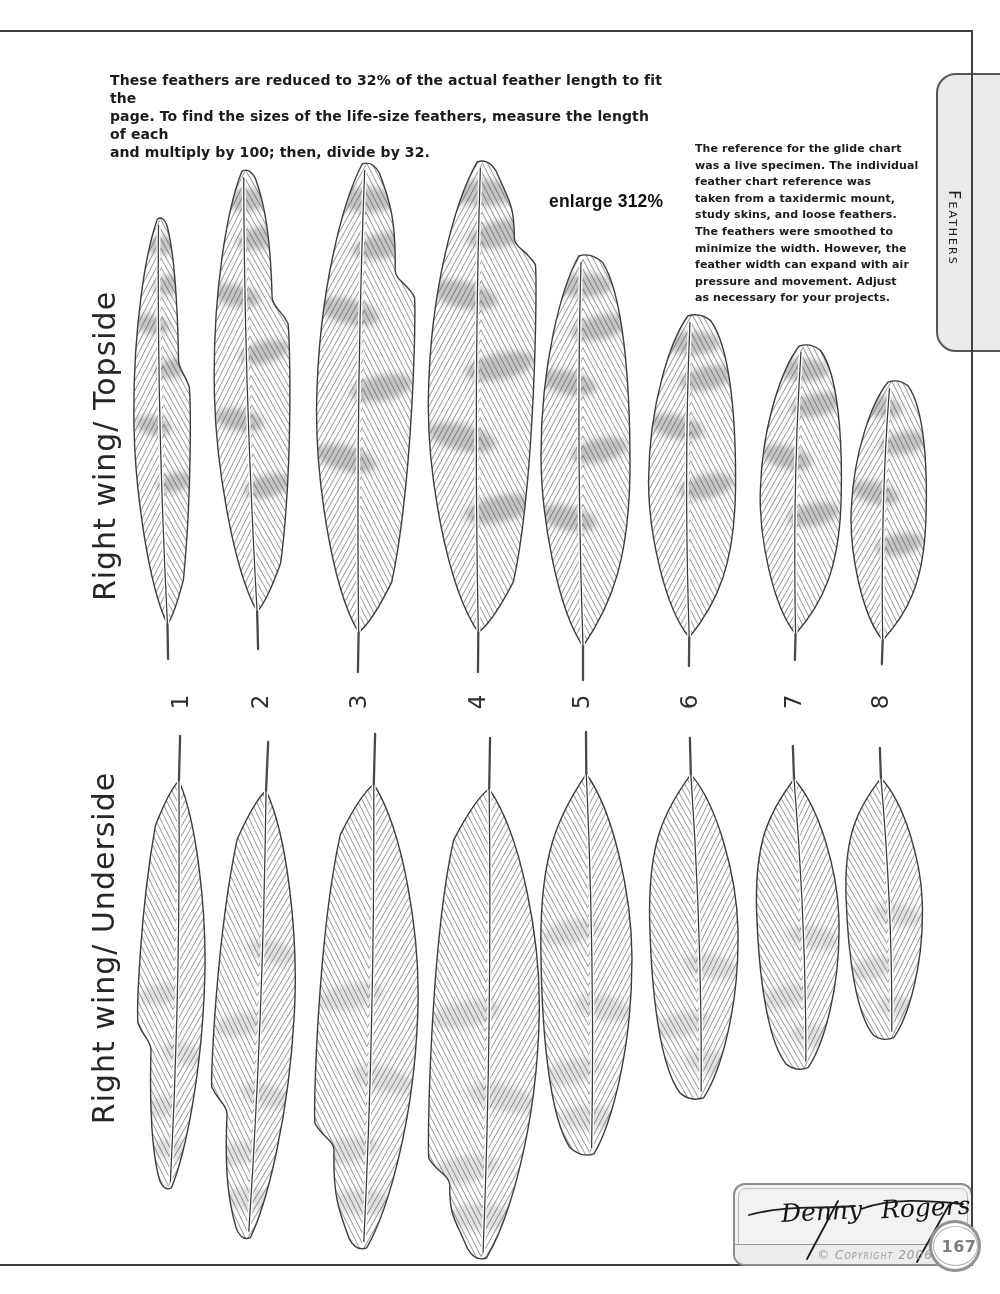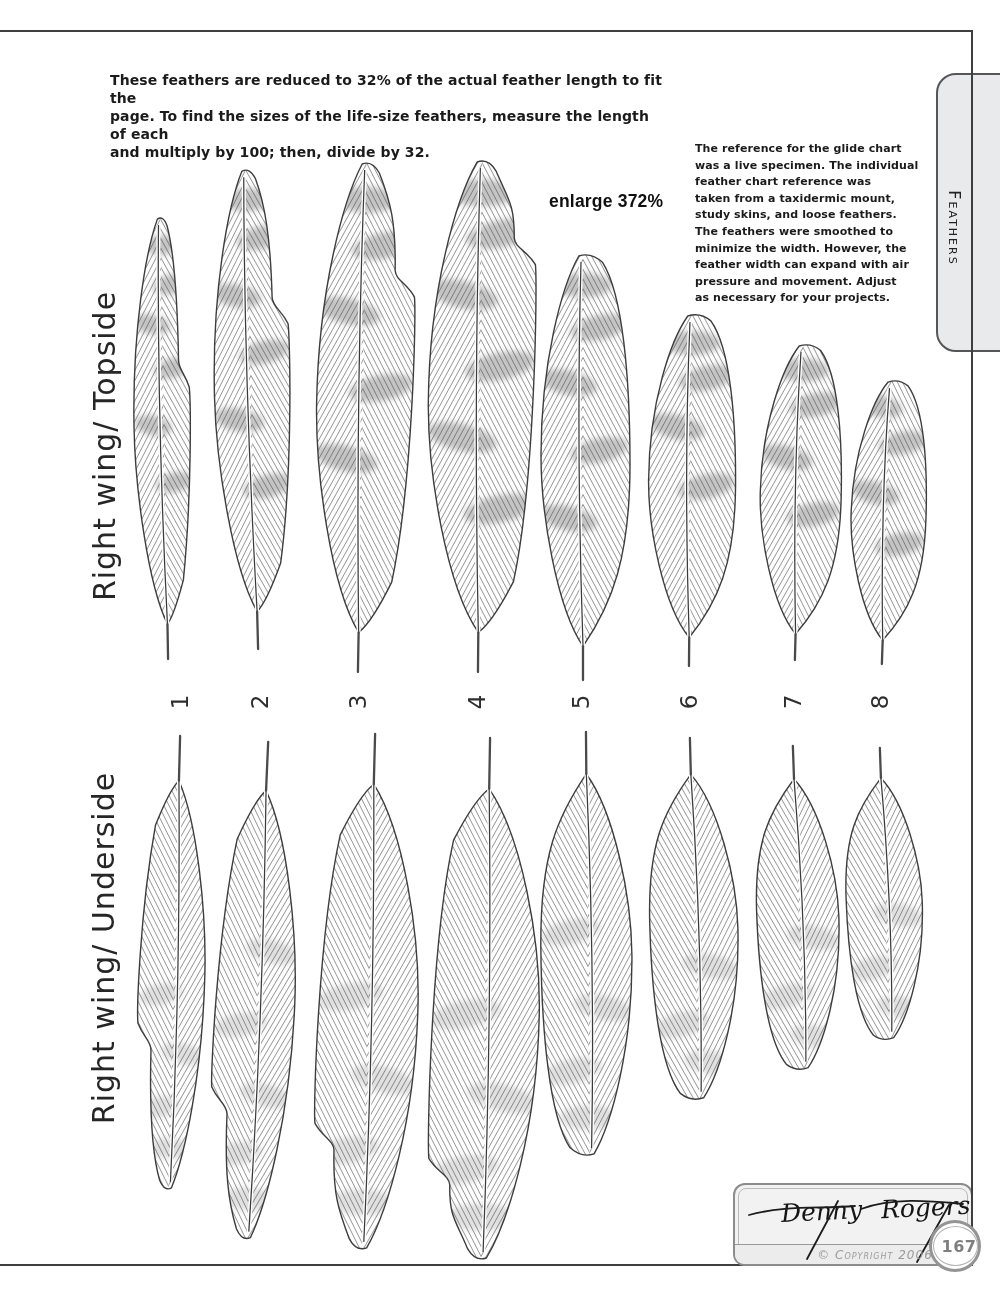--- a/index.html
+++ b/index.html
@@ -379,21 +379,21 @@
 <div class="abs rule-top"></div>
 <div class="abs rule-right"></div>
 <div class="abs rule-bottom"></div>
 
 <div class="abs tab"></div>
 <div class="abs tab-label">Feathers</div>
 
 <div class="abs top-note">These feathers are reduced to 32% of the actual feather length to fit the
 page. To find the sizes of the life-size feathers, measure the length of each
 and multiply by 100; then, divide by 32.</div>
-<div class="abs enlarge">enlarge 372%</div>
+<div class="abs enlarge">enlarge 312%</div>
 <div class="abs side-para">The reference for the glide chart
 was a live specimen. The individual
 feather chart reference was
 taken from a taxidermic mount,
 study skins, and loose feathers.
 The feathers were smoothed to
 minimize the width. However, the
 feather width can expand with air
 pressure and movement. Adjust
 as necessary for your projects.</div>

